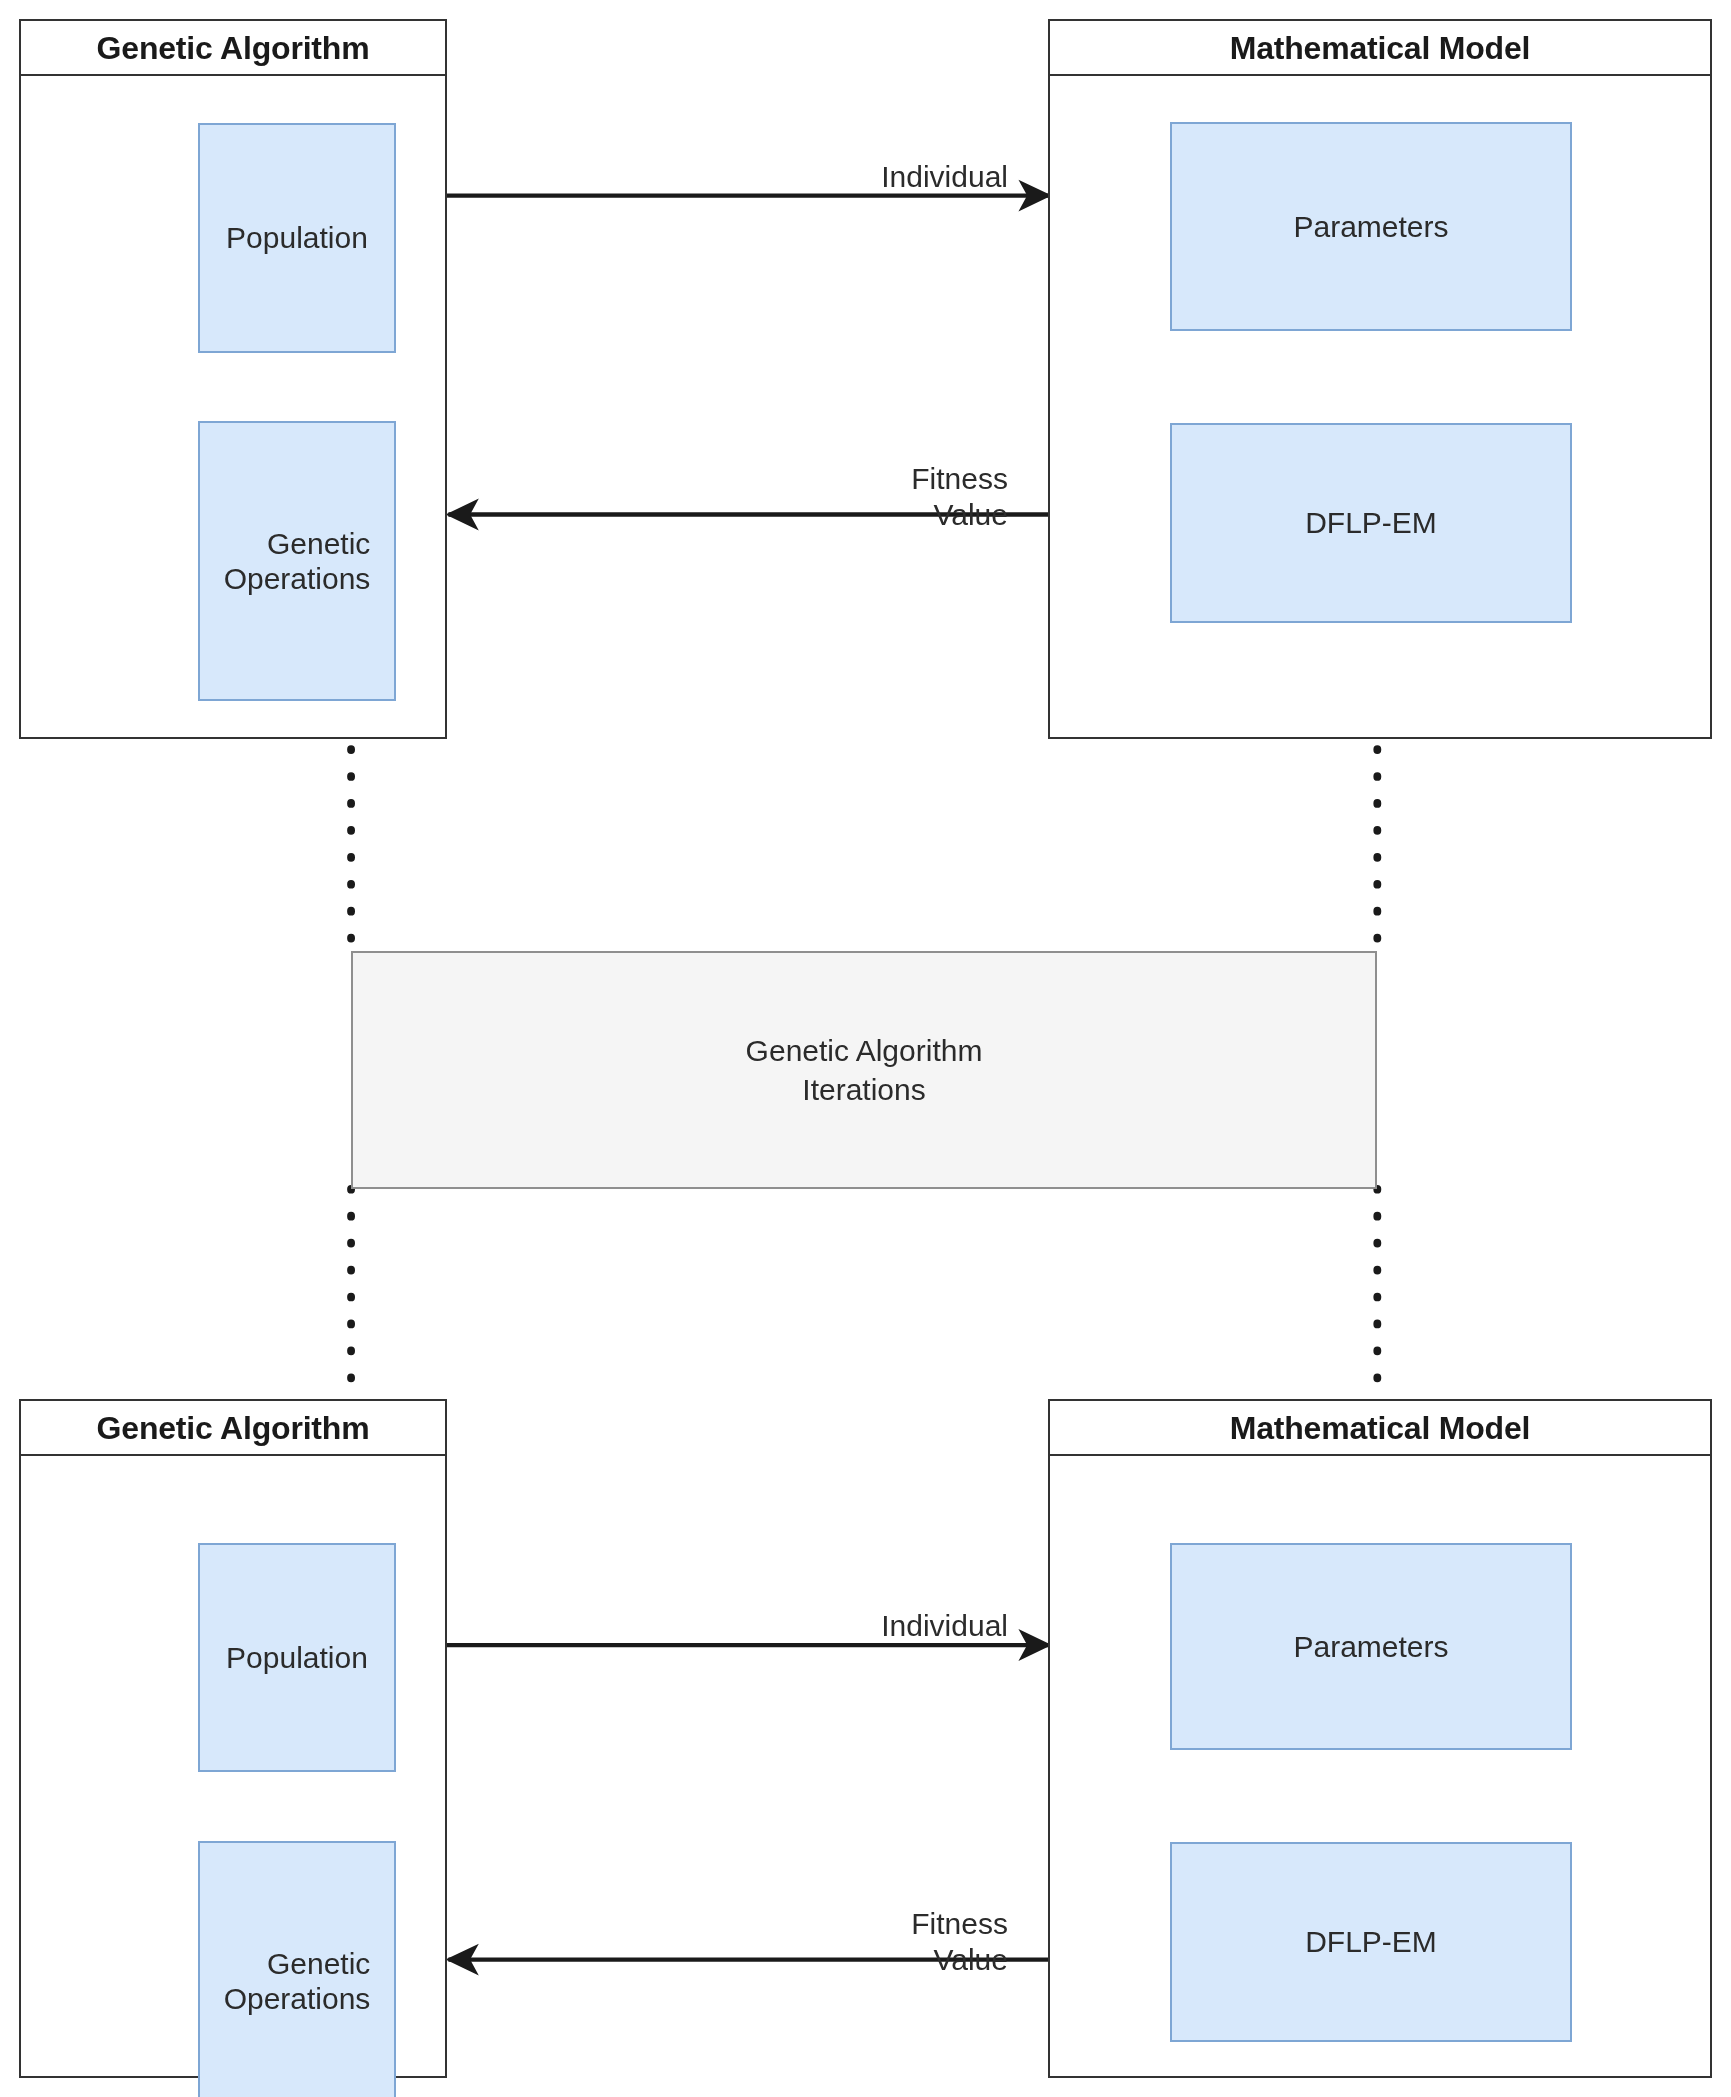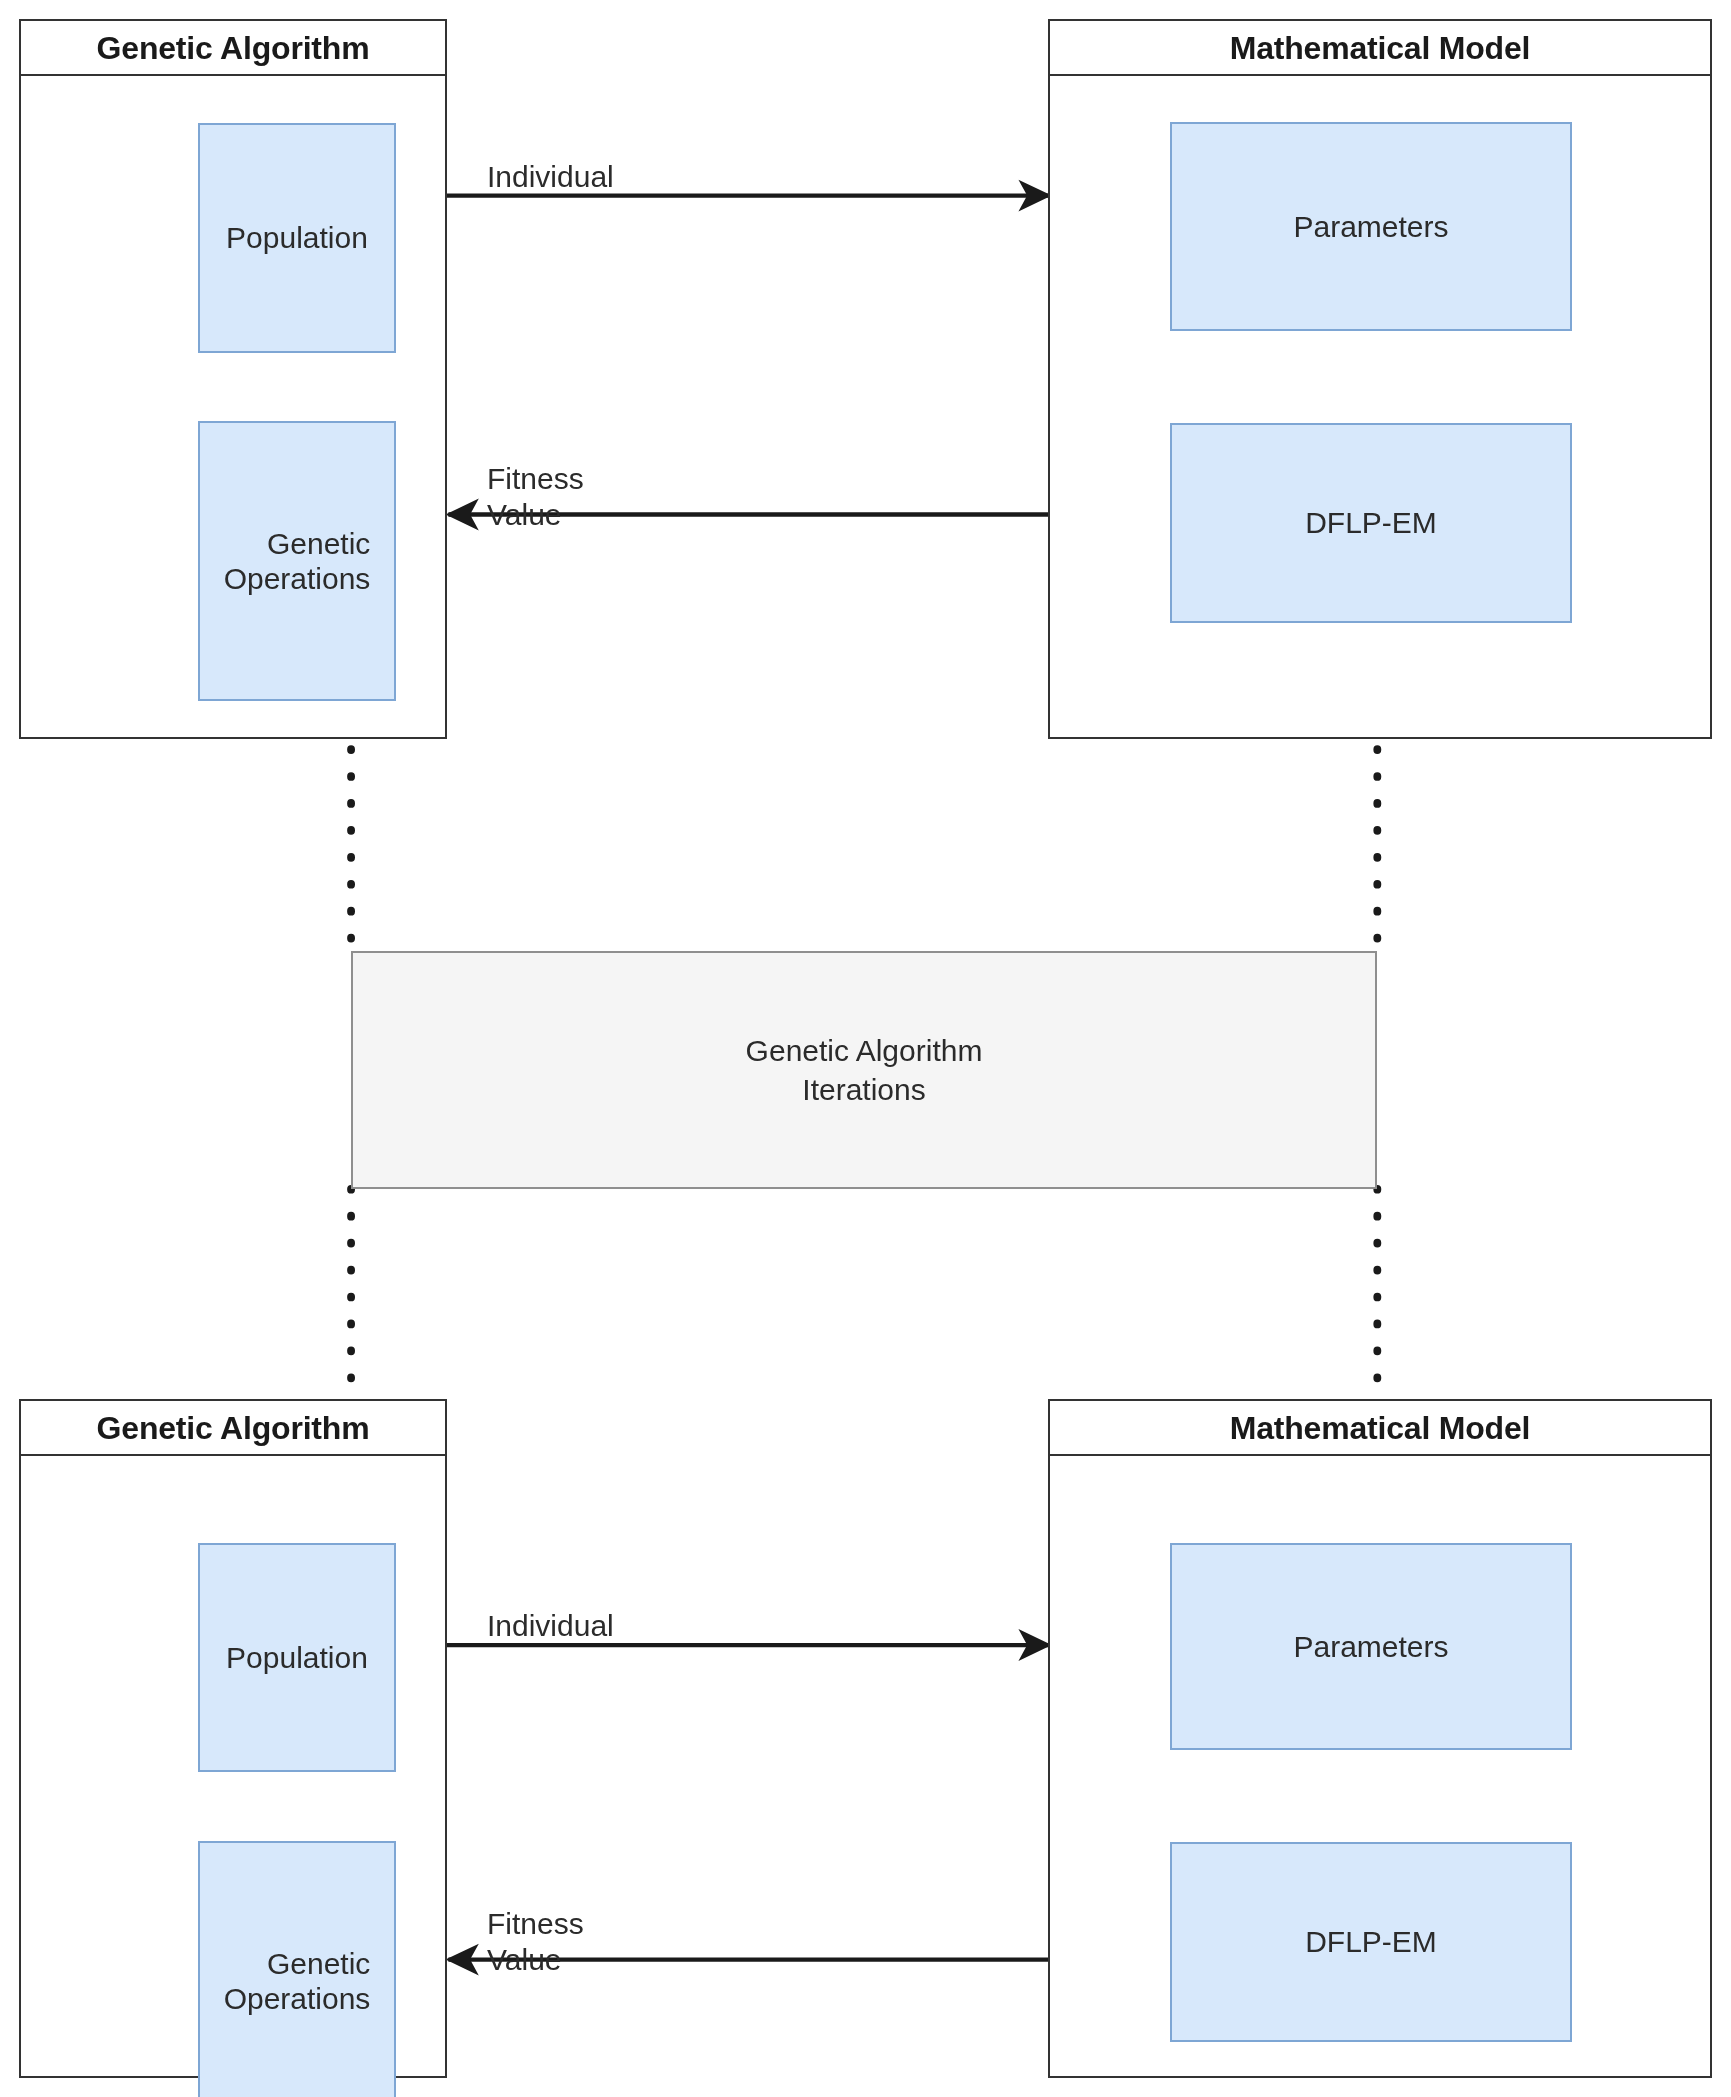--- a/index.html
+++ b/index.html
@@ -77,21 +77,21 @@
     font-size: 30px;
     color: #2b2b2b;
     line-height: 1.3;
     white-space: pre-line;
   }
   
   .edge-label {
     position: absolute;
     font-size: 30px;
     color: #2b2b2b;
-    text-align: left;
+    text-align: right;
     line-height: 1.22;
     white-space: pre-line;
   }
   
   #wires {
     position: absolute;
     left: 0;
     top: 0;
     width: 1731px;
     height: 2097px;

